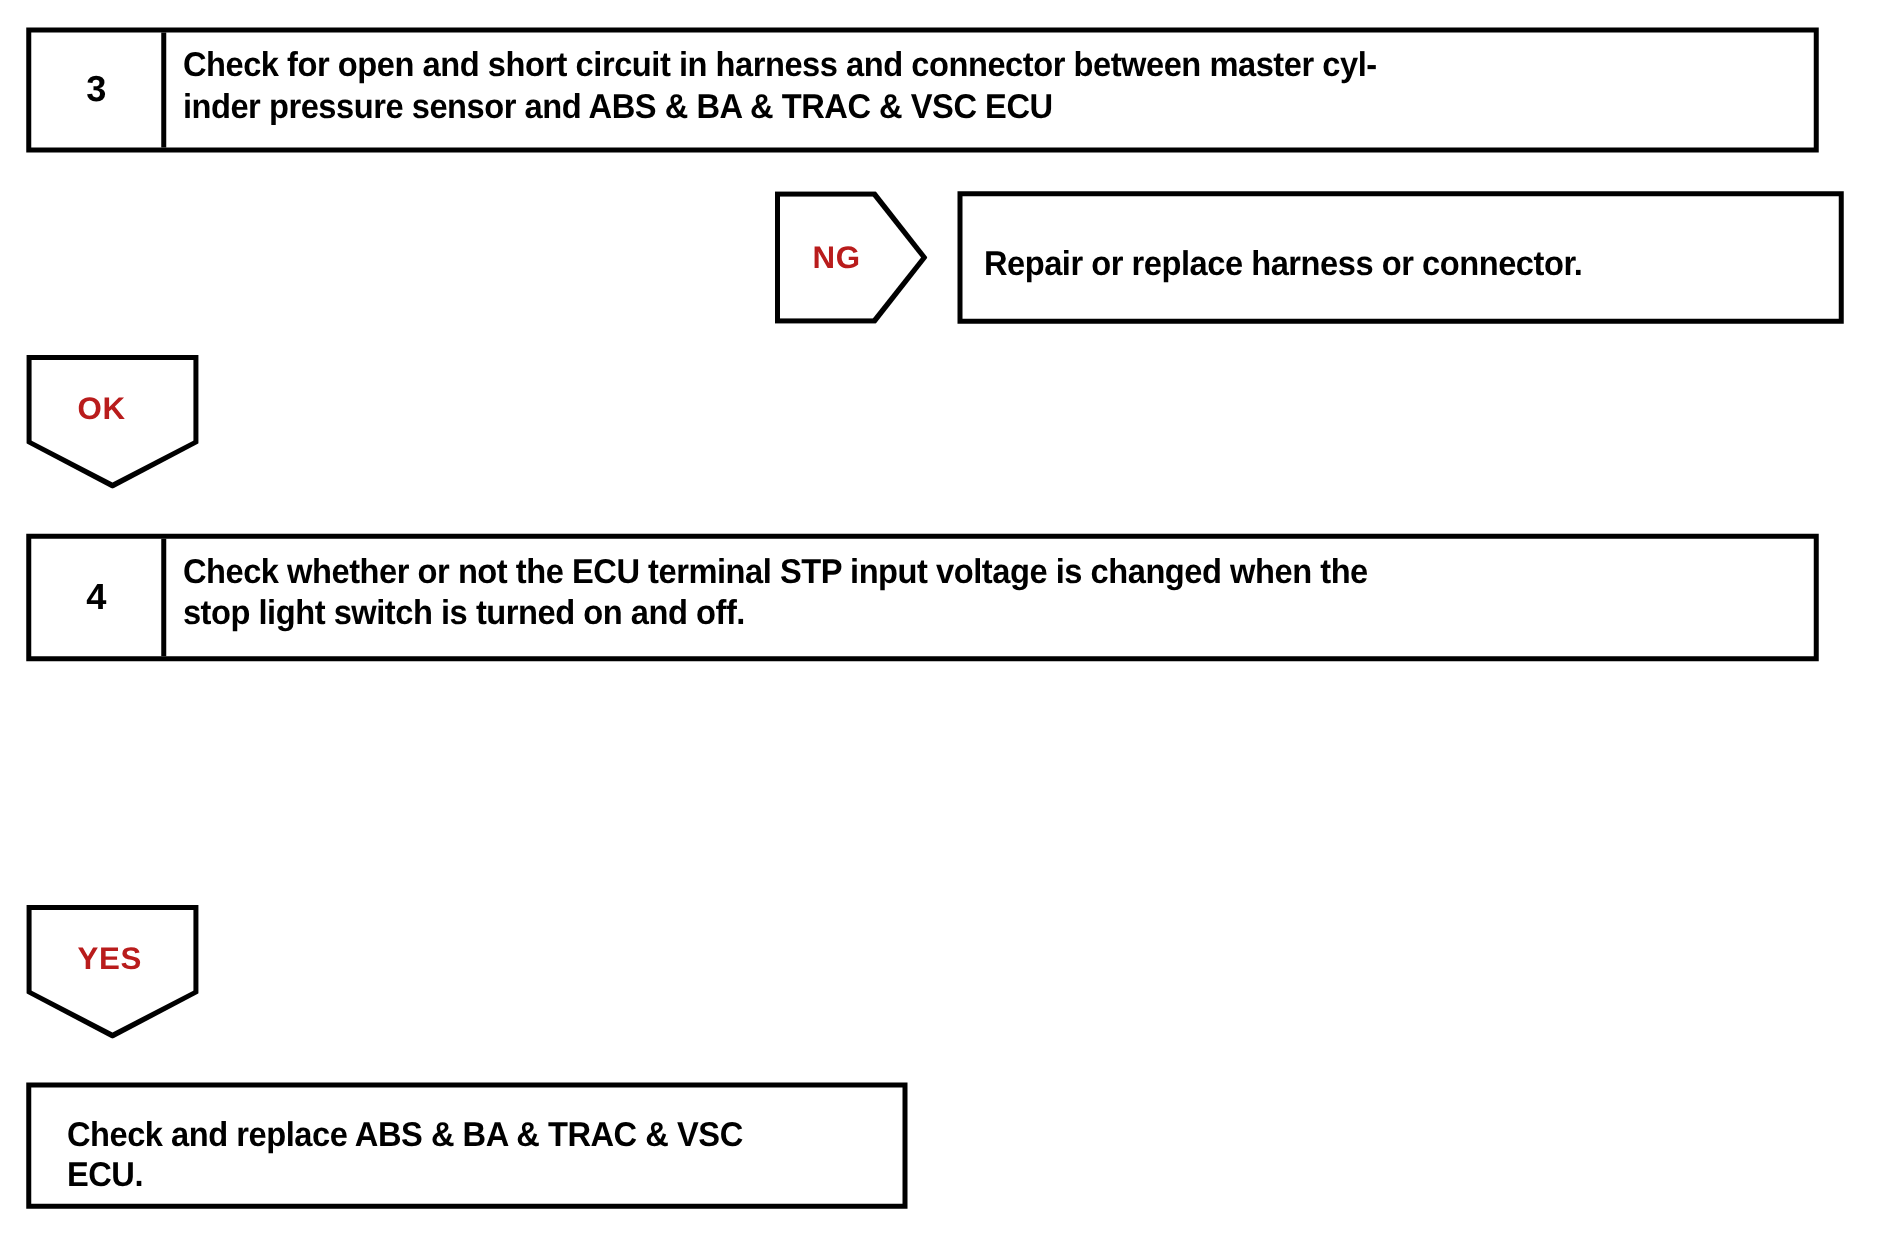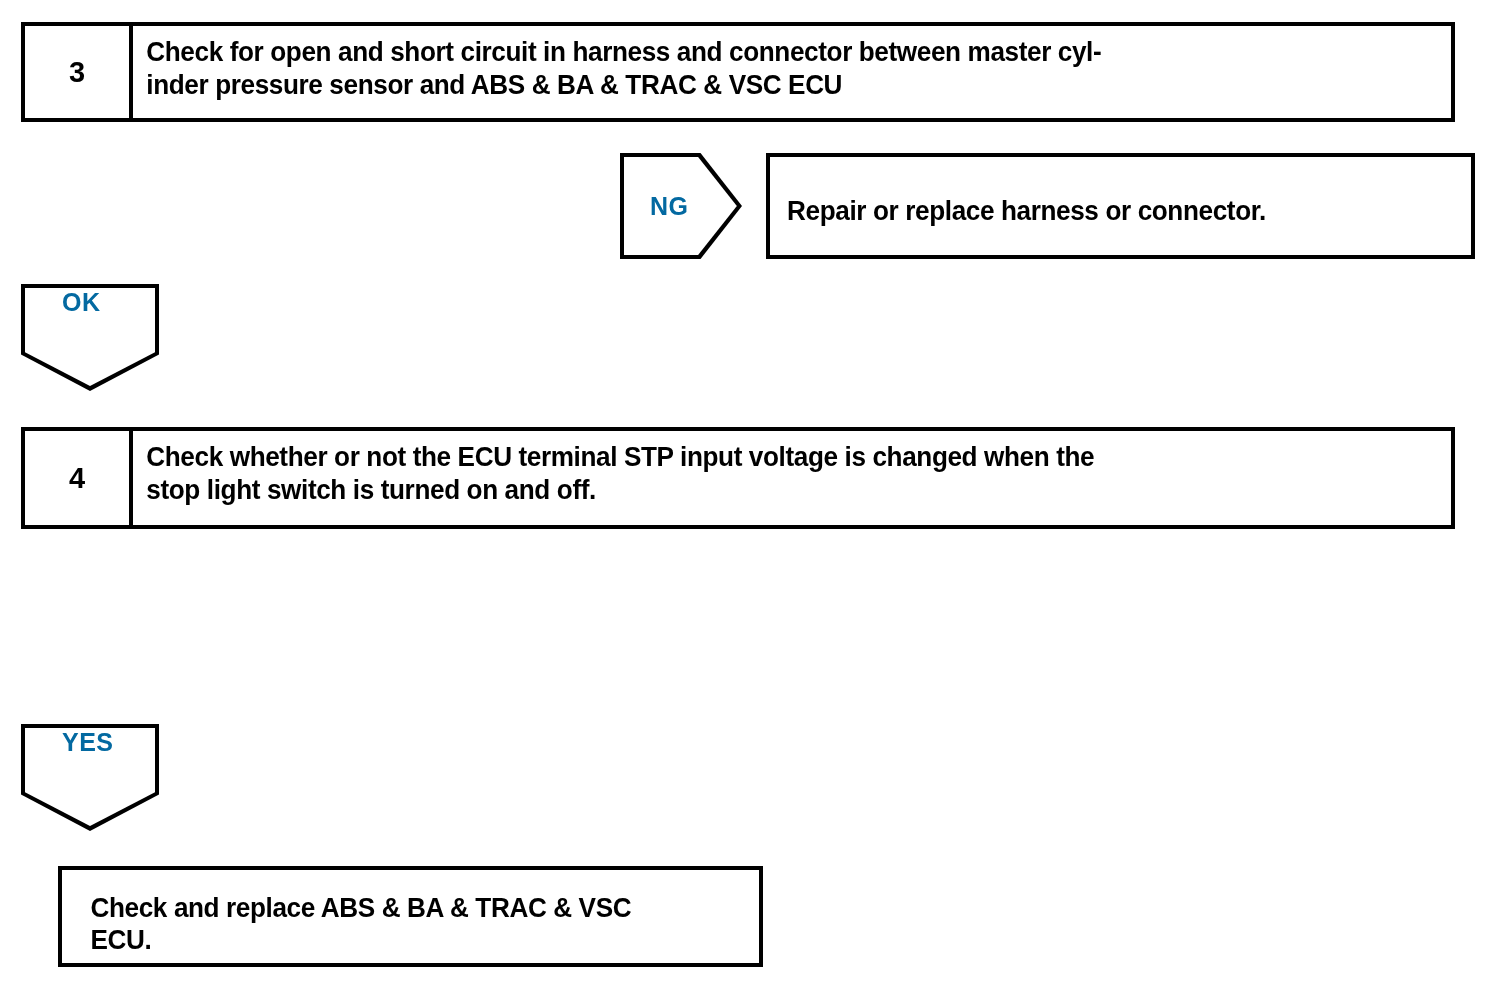--- a/index.html
+++ b/index.html
@@ -102,21 +102,21 @@
   .arrow .inner {
     position: absolute;
     background: #ffffff;
     display: flex;
     align-items: center;
   }
   .arrow .arrow-label {
     font-size: 25px;
     font-weight: bold;
     letter-spacing: 0.5px;
-    color: #0369a1;
+    color: #b91c1c;
     white-space: nowrap;
   }
 
   
   .arrow-right {
     width: 122px;
     height: 106px;
     clip-path: polygon(0% 0%, 66% 0%, 100% 50%, 66% 100%, 0% 100%);
   }
   .arrow-right .inner {
@@ -134,21 +134,21 @@
     clip-path: polygon(0% 0%, 100% 0%, 100% 66%, 50% 100%, 0% 66%);
   }
   .arrow-down .inner {
     top: 4px; left: 4px;
     width: 130px; height: 99px;
     clip-path: polygon(0% 0%, 100% 0%, 100% 65%, 50% 99%, 0% 65%);
     padding-left: 37px;
     align-items: flex-start;
     box-sizing: border-box;
   }
-  .arrow-down .arrow-label { }
+  .arrow-down .arrow-label { margin-top: 25px; }
 </style>
 </head>
 <body>
 
 <div id="page">
 
   <div class="step-box" style="left:21px; top:22px; width:1434px; height:100px;">
     <div class="step-num">3</div>
     <div class="step-text">Check for open and short circuit in harness and connector between master cyl-
 inder pressure sensor and ABS &amp; BA &amp; TRAC &amp; VSC ECU</div>
@@ -175,18 +175,18 @@
 stop light switch is turned on and off.</div>
   </div>
 
 
   <div class="arrow arrow-down" style="left:21px; top:724px;text-align:center;">
     <div class="inner">
       <span class="arrow-label">YES</span>
     </div>
   </div>
 
-  <div class="plain-box" style="left:21px; top:866px; width:705px; height:101px;margin-left:37px;">
+  <div class="plain-box" style="left:21px; top:866px; width:705px; height:101px;">
     <div class="plain-text">Check and replace ABS &amp; BA &amp; TRAC &amp; VSC
 ECU.</div>
   </div>
 
 </div>
 
 </body></html>

